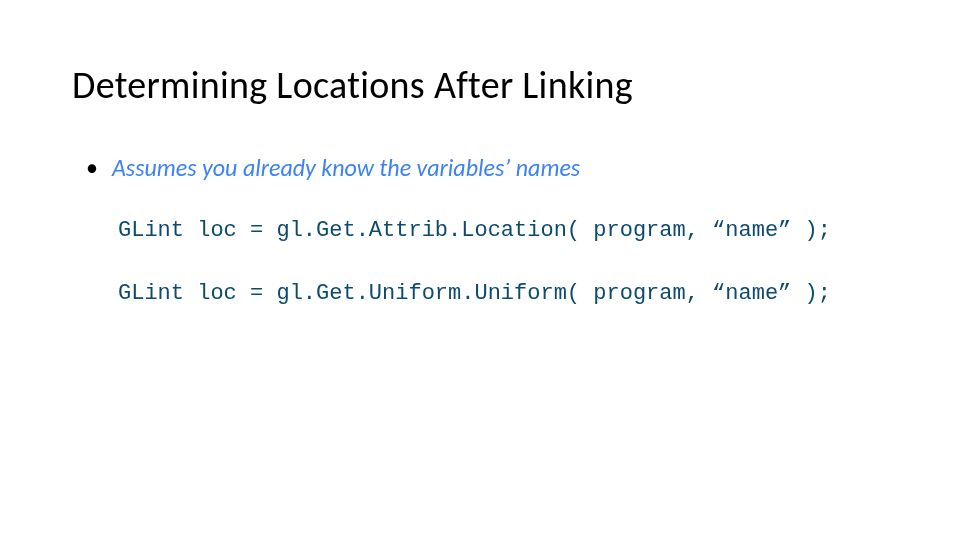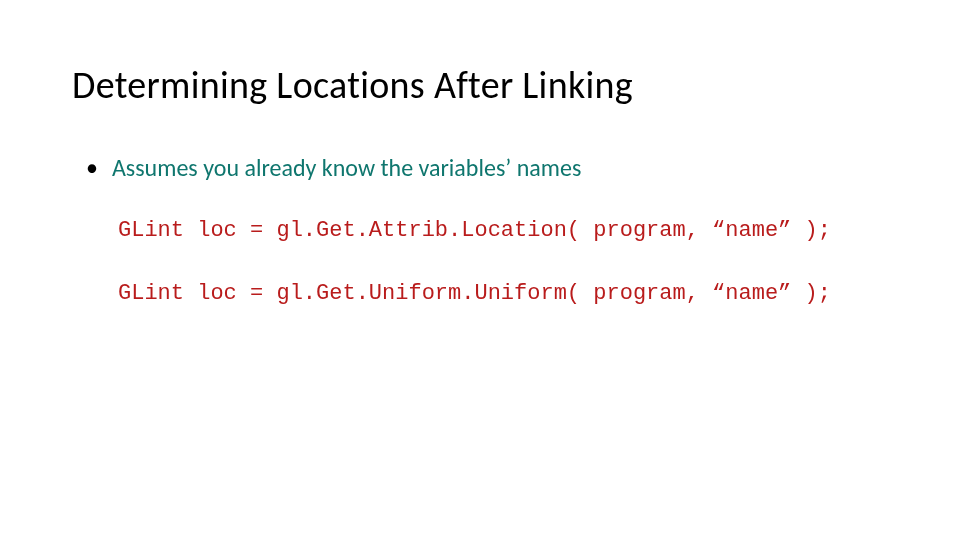--- a/index.html
+++ b/index.html
@@ -30,26 +30,27 @@
     }
     .bullet-dot {
       font-size: 24px;
       line-height: 28px;
       margin-right: 10px;
       color: #000000;
     }
     .bullet-text {
       font-size: 24px;
       line-height: 28px;
-      color: #0f766e;
+      color: #3b82f6;
+      font-style: italic;
     }
     .code-line {
       font-family: Consolas, "Courier New", monospace;
       font-size: 22px;
-      color: #b91c1c;
+      color: #0c4a6e;
       margin-left: 50px;
       margin-bottom: 38px;
       white-space: pre;
     }
   </style>
 </head>
 <body>
 
 <h1 class="slide-title">Determining Locations After Linking</h1>
 

